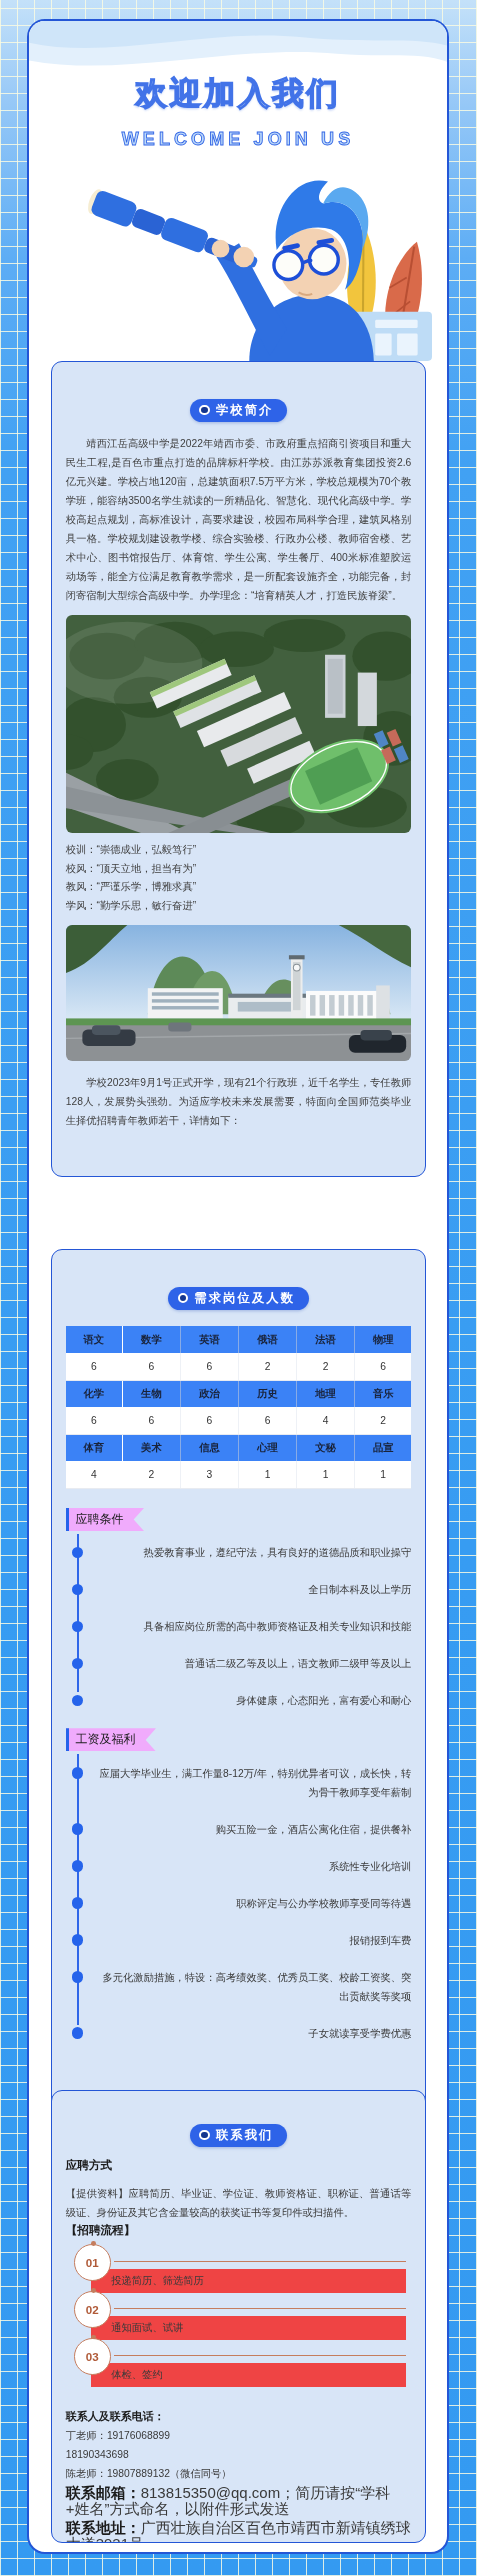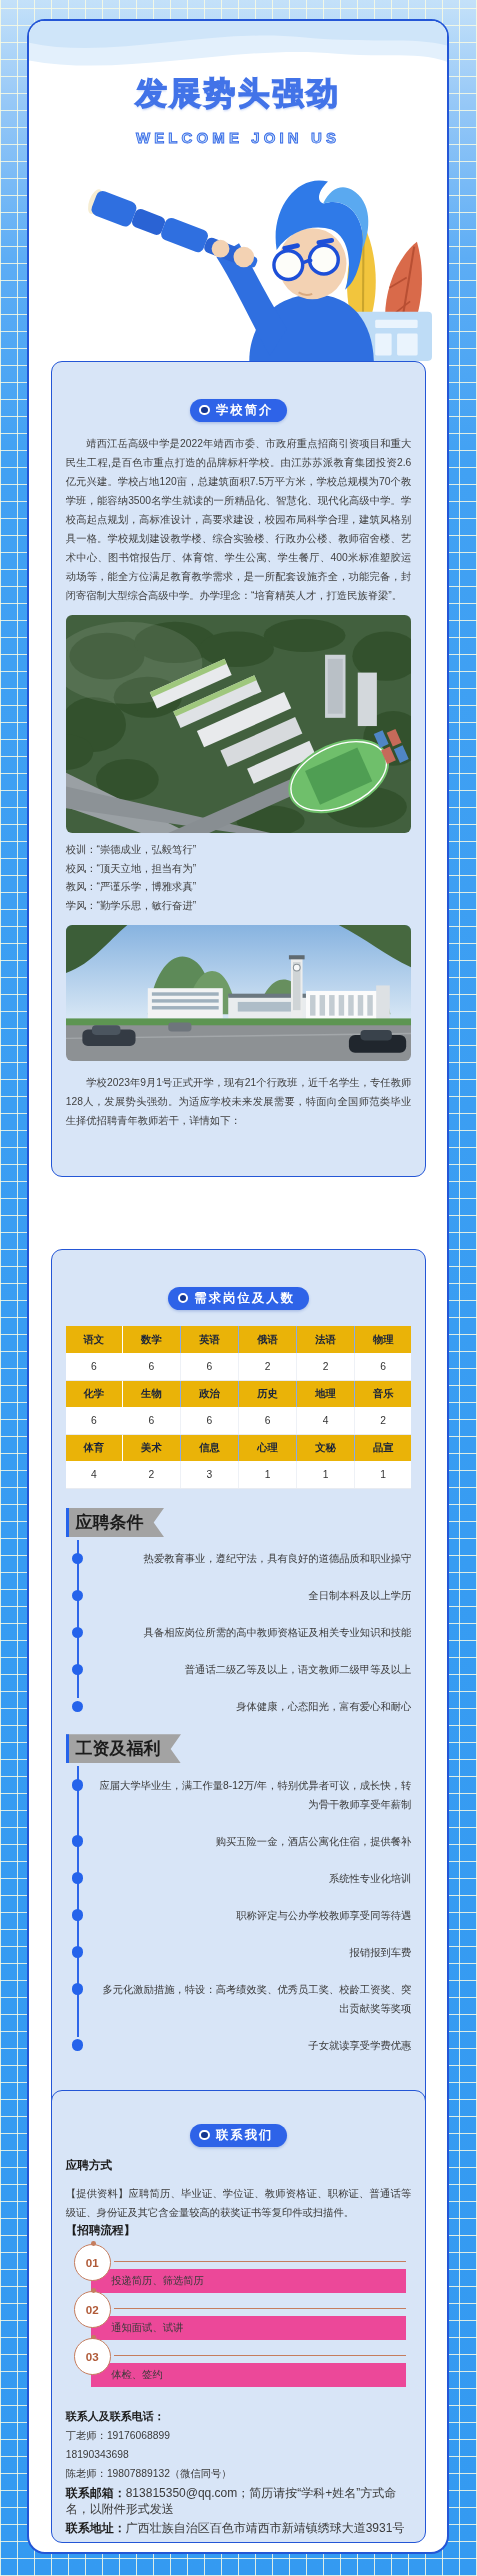--- a/index.html
+++ b/index.html
@@ -23,21 +23,21 @@
   .wave-wrap svg { display:block; width:100%; height:100%; }
 
   .main-title {
     position:absolute; top:52px; left:0; width:100%; text-align:center;
     font-size:31.5px; font-weight:800; letter-spacing:2.7px;
     color:#cde3fb; -webkit-text-stroke:1.4px #4273e8;
     text-shadow:0 2.1px 2.1px rgba(62,110,225,.28);
   }
   .sub-title {
     position:absolute; top:108px; left:0; width:100%; text-align:center;
-    font-size:15px; font-weight:800; letter-spacing:4.1px;
+    font-size:18px; font-weight:800; letter-spacing:4.1px;
     color:#bcd9f9; -webkit-text-stroke:0.9px #3567e6;
   }
   .hero { position:absolute; top:140px; left:15px; width:388px; height:200px; }
   .hero svg { width:100%; height:100%; display:block; }
 
   .card {
     position:absolute; left:22px; width:375px;
     background:#d8e5f7; border:1.4px solid #2456d6; border-radius:11px;
     padding:27px 13.7px 0 13.7px; overflow:hidden;
   }
@@ -54,32 +54,32 @@
   .pill-ring { width:10.3px; height:10.3px; border:2.7px solid #ffffff; border-radius:50%;
     background:#14368f; flex:0 0 auto; }
 
   .para { margin-top:12.3px; font-size:10.3px; line-height:19px; color:#3f3f3f;
     text-align:justify; text-indent:2em; }
   .photo { margin-top:9.6px; border-radius:6.2px; overflow:hidden; line-height:0; }
   .photo svg { width:100%; display:block; }
   .mottos { margin-top:8.2px; font-size:10.3px; line-height:18.5px; color:#3f3f3f; list-style:none; }
 
   .jobs-table { width:100%; margin-top:16.4px; border-collapse:collapse; text-align:center; }
-  .jobs-table th { background:#eab308; color:#19233a; font-size:10.3px; font-weight:600;
+  .jobs-table th { background:#3b82f6; color:#19233a; font-size:10.3px; font-weight:600;
     height:27px; border-right:0.7px solid #88abe6; }
   .jobs-table th:last-child { border-right:none; }
   .jobs-table th:first-child, .jobs-table td:first-child { border-right:1.4px solid #ffffff; }
   .jobs-table td { background:#ffffff; color:#333; font-size:10.3px; height:27px;
     border-right:0.7px solid #eef1f6; border-bottom:0.7px solid #e8ebf1; }
   .jobs-table td:last-child { border-right:none; }
 
   .tag {
     position:relative; width:fit-content; margin-top:19px;
-    background:#a3a3a3; border-left:3.4px solid #2563eb;
-    padding:2.7px 20.5px 3.4px 6.8px; font-size:17px; font-weight:700; color:#1c1c1c;
+    background:#f0abfc; border-left:3.4px solid #2563eb;
+    padding:2.7px 20.5px 3.4px 6.8px; font-size:12px; font-weight:400; color:#1c1c1c;
     clip-path:polygon(0 0,100% 0,calc(100% - 10.3px) 50%,100% 100%,0 100%);
   }
   .timeline { list-style:none; margin-top:12.3px; position:relative; }
   .timeline::before { content:''; position:absolute; left:11.6px; top:-9.6px; bottom:18px;
     width:1.4px; background:#2f66e9; }
   .timeline li { position:relative; padding-left:31.5px; margin-bottom:18px;
     font-size:10.3px; line-height:19px; color:#3a3a3a;text-align:right; }
   .timeline li::before { content:''; position:absolute; left:6.2px; top:3.4px;
     width:11.6px; height:11.6px; border-radius:50%; background:#2563eb; }
 
@@ -90,43 +90,43 @@
   .step { position:relative; height:49px; margin-bottom:-2.1px; }
   .step-circle { position:absolute; left:8px; top:0; width:37px; height:37px;
     border-radius:50%; background:#ffffff; border:1.4px solid #c57d5e;
     display:flex; align-items:center; justify-content:center;
     color:#b05a38; font-weight:700; font-size:11.6px; z-index:2; }
   .step-circle::after { content:''; position:absolute; top:-4.1px; left:16.4px; width:4.8px; height:4.8px;
     border-radius:50%; background:#c57d5e; }
   .step-line { position:absolute; left:48px; right:5.5px; top:17px; height:1.4px;
     background:#c57d5e; z-index:1; }
   .step-bar { position:absolute; left:25px; right:5.5px; top:25px; height:24px;
-    background:#ec4899; z-index:0; font-size:10.3px; line-height:24px;
+    background:#ef4444; z-index:0; font-size:10.3px; line-height:24px;
     padding-left:20.5px; color:#3a3a3a; }
 
   .contact-block { margin-top:22px; }
   .contact-title { font-size:11px; font-weight:800; color:#1c1c1c; line-height:19px; }
   .contact-line { font-size:10.3px; color:#3a3a3a; line-height:19px; }
-  .contact-mixed { font-size:12px; color:#3a3a3a; line-height:16.4px; margin-top:2.1px; }
+  .contact-mixed { font-size:15px; color:#3a3a3a; line-height:16.4px; margin-top:2.1px; }
   .contact-mixed b { color:#1c1c1c; }
 </style>
 </head>
 <body>
 
 <div class="page">
   <div class="frame">
 
     <div class="wave-wrap">
       <svg viewBox="0 0 611 100" preserveAspectRatio="none">
         <path d="M0,58 C140,84 300,34 450,48 C520,54 570,44 611,60 L611,0 L0,0 Z" fill="#e3f0fc"></path>
         <path d="M0,32 C120,58 260,10 400,24 C500,34 560,22 611,36 L611,0 L0,0 Z" fill="#cfe5f9"></path>
       </svg>
     </div>
 
-    <div class="main-title">发展势头强劲</div>
+    <div class="main-title">欢迎加入我们</div>
     <div class="sub-title">WELCOME JOIN US</div>
 
     <div class="hero">
       <svg viewBox="0 0 567 292" preserveAspectRatio="xMidYMid meet">
 
         <g>
           <path d="M455,245 C435,200 440,130 468,95 C488,135 492,205 470,248 Z" fill="#f2c53d"></path>
           <path d="M467,100 L466,242" stroke="#caa42c" stroke-width="3" fill="none"></path>
         </g>
         <g>

